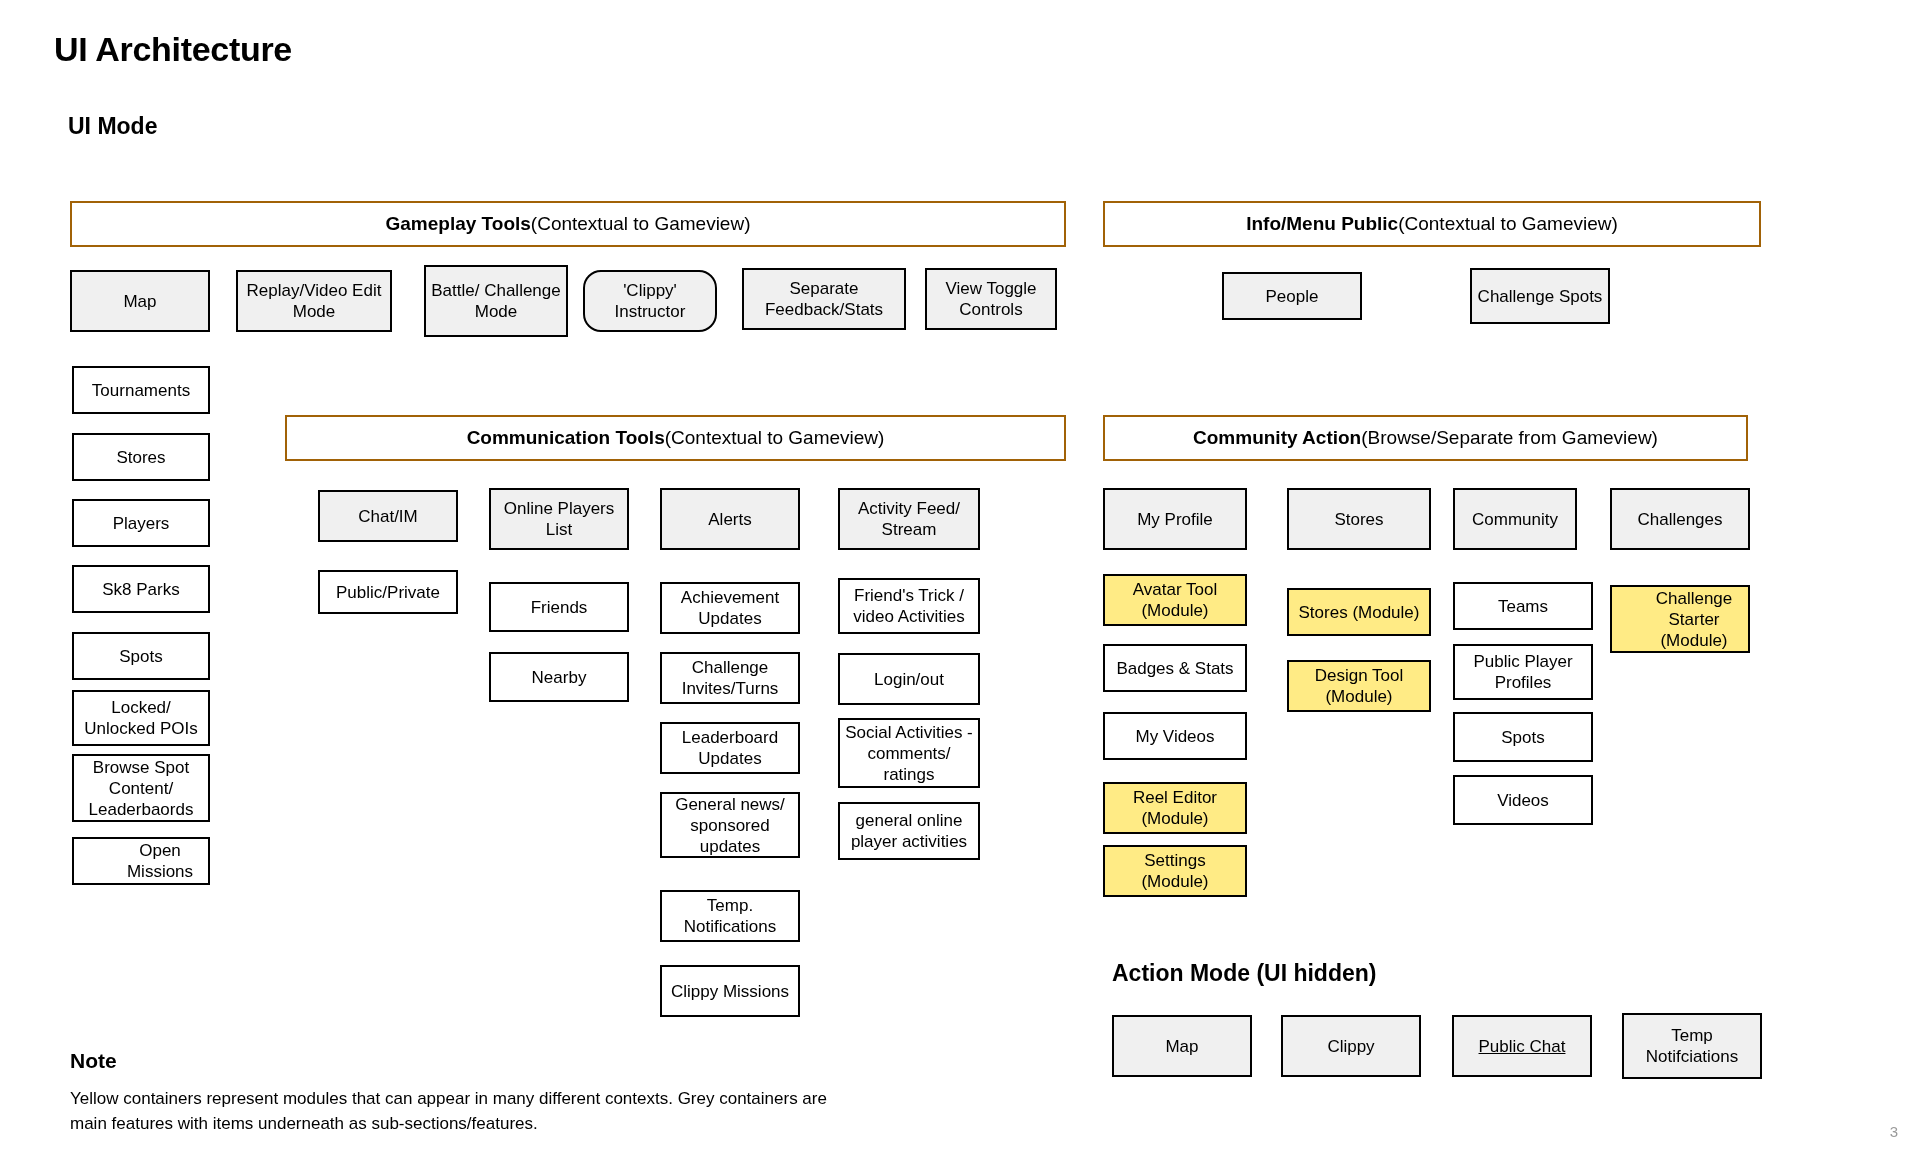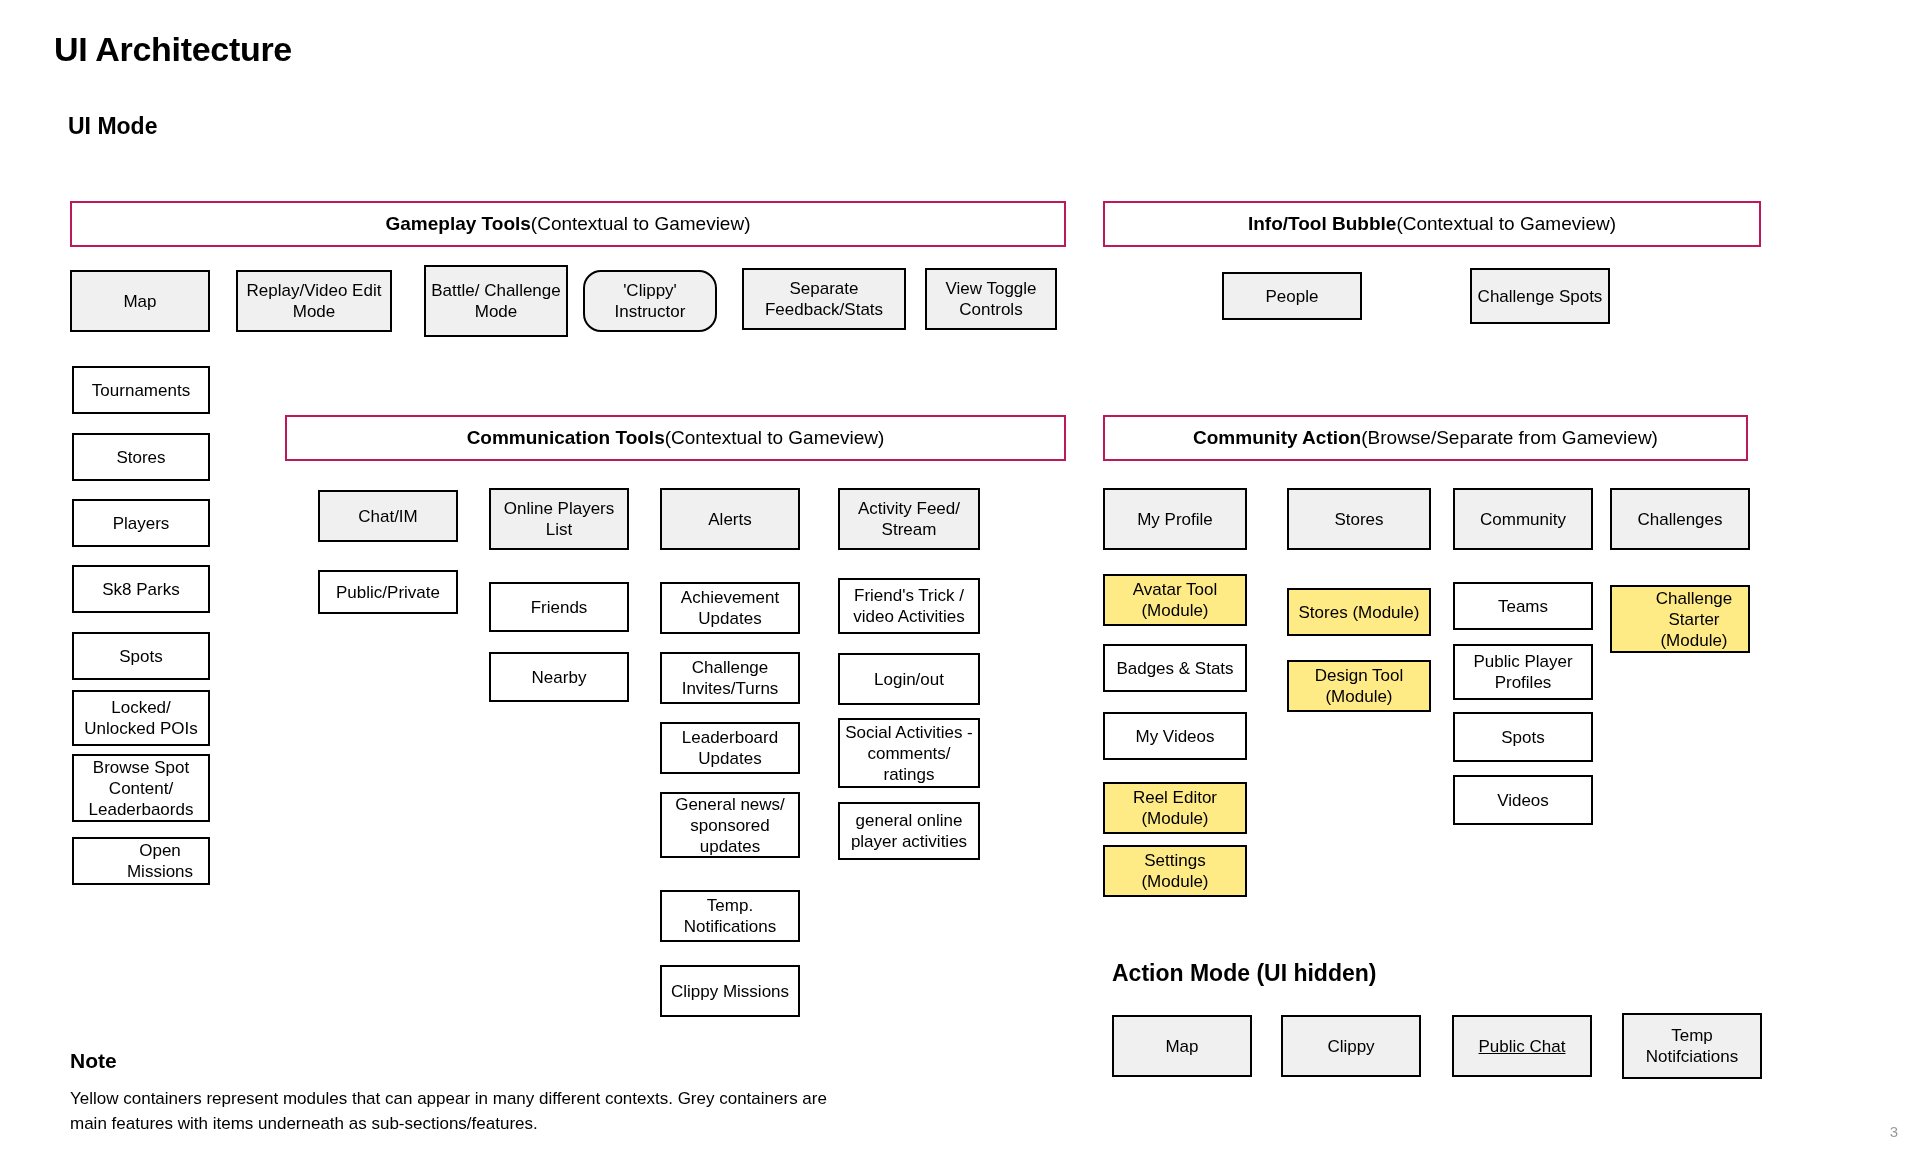--- a/index.html
+++ b/index.html
@@ -46,21 +46,21 @@
     position: absolute;
     right: 22px;
     bottom: 18px;
     font-size: 15px;
     color: #9a9a9a;
   }
 
   
   .group-bar {
     position: absolute;
-    border: 2px solid #be185d;
+    border: 2px solid #a16207;
     background: #ffffff;
     box-sizing: border-box;
     display: flex;
     align-items: center;
     justify-content: center;
     font-size: 19px;
   }
   .group-bar .gb-strong { font-weight: bold; }
   .group-bar .gb-rest { font-weight: normal; }
 
@@ -91,21 +91,21 @@
 <div class="section-heading" id="note-heading">Note</div>
 <div class="note-body">Yellow containers represent modules that can appear in many different contexts. Grey containers are main features with items underneath as sub-sections/features.</div>
 <div class="page-number">3</div>
 
 <div class="group-bar" style="left:70px; top:201px; width:996px; height:46px;">
   <span class="gb-strong">Gameplay Tools</span>
     <span class="gb-rest"> (Contextual to Gameview)</span>
 </div>
 
 <div class="group-bar" style="left:1103px; top:201px; width:658px; height:46px;">
-  <span class="gb-strong">Info/Tool Bubble</span>
+  <span class="gb-strong">Info/Menu Public</span>
     <span class="gb-rest"> (Contextual to Gameview)</span>
 </div>
 
 <div class="group-bar" style="left:285px; top:415px; width:781px; height:46px;">
   <span class="gb-strong">Communication Tools</span>
     <span class="gb-rest"> (Contextual to Gameview)</span>
 </div>
 
 <div class="group-bar" style="left:1103px; top:415px; width:645px; height:46px;">
   <span class="gb-strong">Community Action</span>
@@ -156,21 +156,21 @@
 <div class="node yellow" style="left:1103px; top:574px; width:144px; height:52px;">Avatar Tool (Module)</div>
 <div class="node white" style="left:1103px; top:644px; width:144px; height:48px;">Badges &amp; Stats</div>
 <div class="node white" style="left:1103px; top:712px; width:144px; height:48px;">My Videos</div>
 <div class="node yellow" style="left:1103px; top:782px; width:144px; height:52px;">Reel Editor (Module)</div>
 <div class="node yellow" style="left:1103px; top:845px; width:144px; height:52px;">Settings (Module)</div>
 
 <div class="node grey" style="left:1287px; top:488px; width:144px; height:62px;">Stores</div>
 <div class="node yellow" style="left:1287px; top:588px; width:144px; height:48px;">Stores (Module)</div>
 <div class="node yellow" style="left:1287px; top:660px; width:144px; height:52px;">Design Tool (Module)</div>
 
-<div class="node grey" style="left:1453px; top:488px; width:140px; height:62px;">Community</div>
+<div class="node grey" style="left:1453px; top:488px; width:124px; height:62px;">Community</div>
 <div class="node white" style="left:1453px; top:582px; width:140px; height:48px;">Teams</div>
 <div class="node white" style="left:1453px; top:644px; width:140px; height:56px;">Public Player Profiles</div>
 <div class="node white" style="left:1453px; top:712px; width:140px; height:50px;">Spots</div>
 <div class="node white" style="left:1453px; top:775px; width:140px; height:50px;">Videos</div>
 
 <div class="node grey" style="left:1610px; top:488px; width:140px; height:62px;">Challenges</div>
 <div class="node yellow" style="left:1610px; top:585px; width:140px; height:68px;padding-left:32px;">Challenge Starter (Module)</div>
 
 <div class="node grey" style="left:1112px; top:1015px; width:140px; height:62px;">Map</div>
 <div class="node grey" style="left:1281px; top:1015px; width:140px; height:62px;">Clippy</div>

